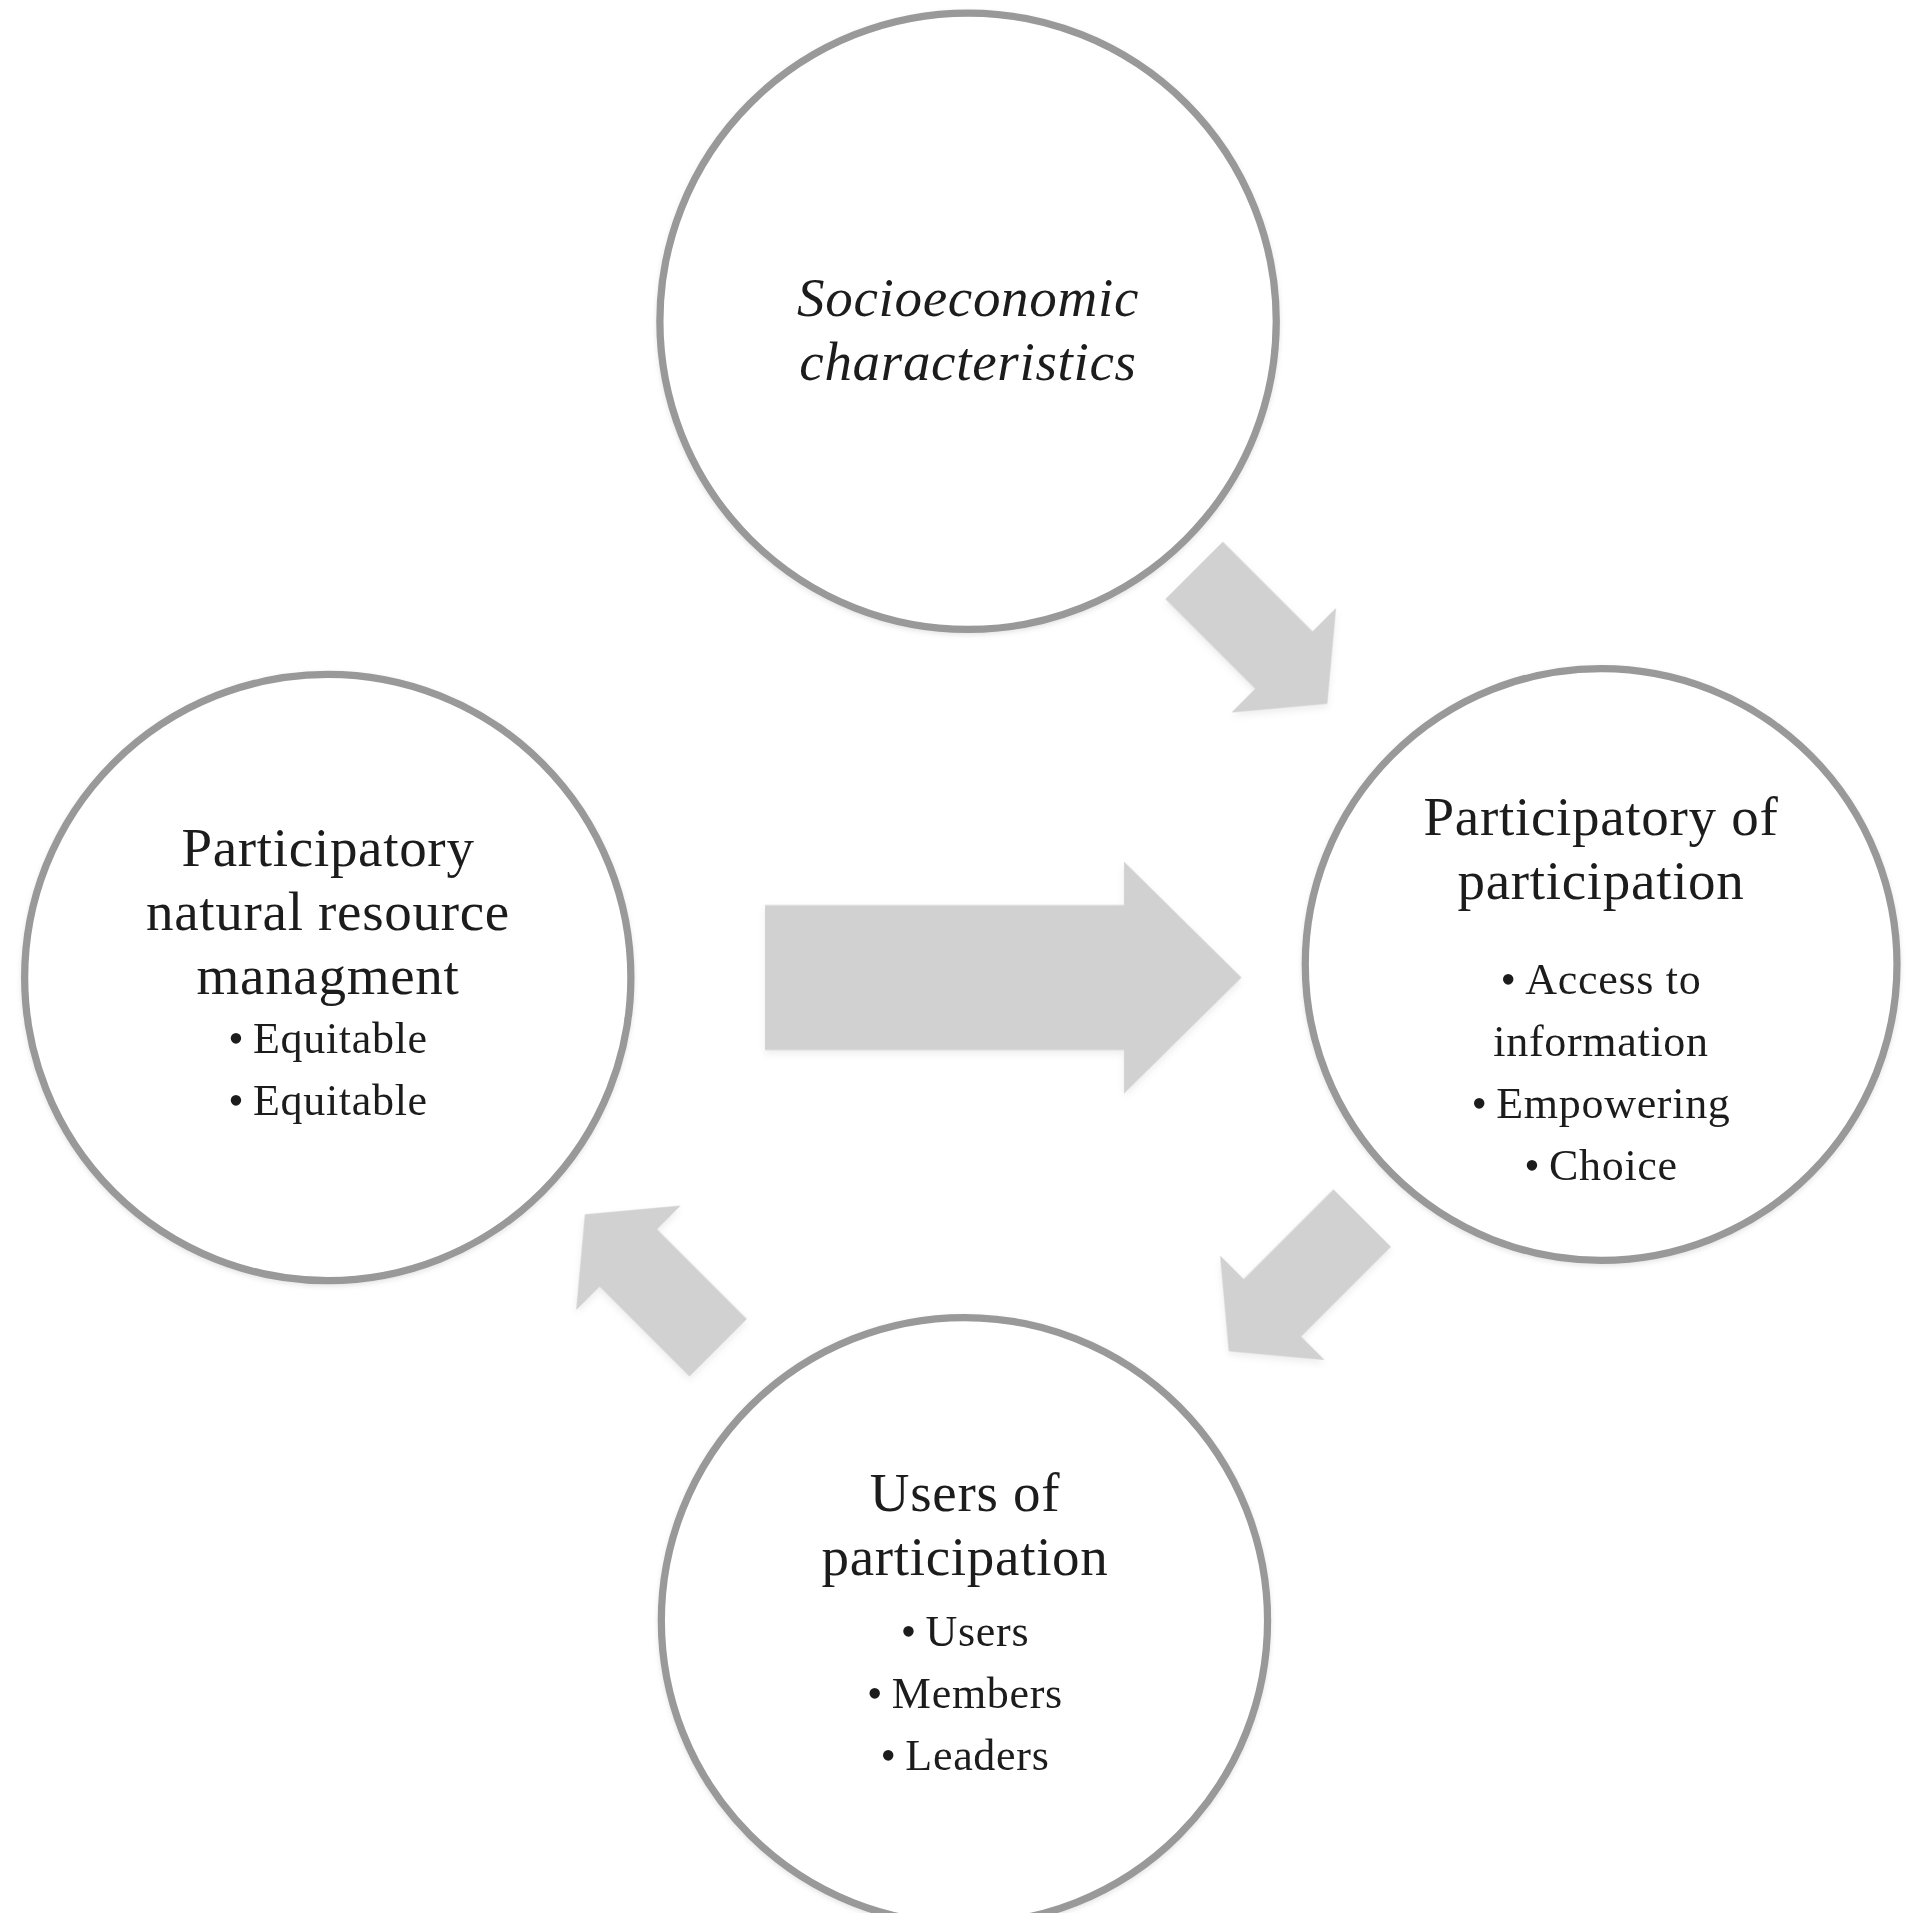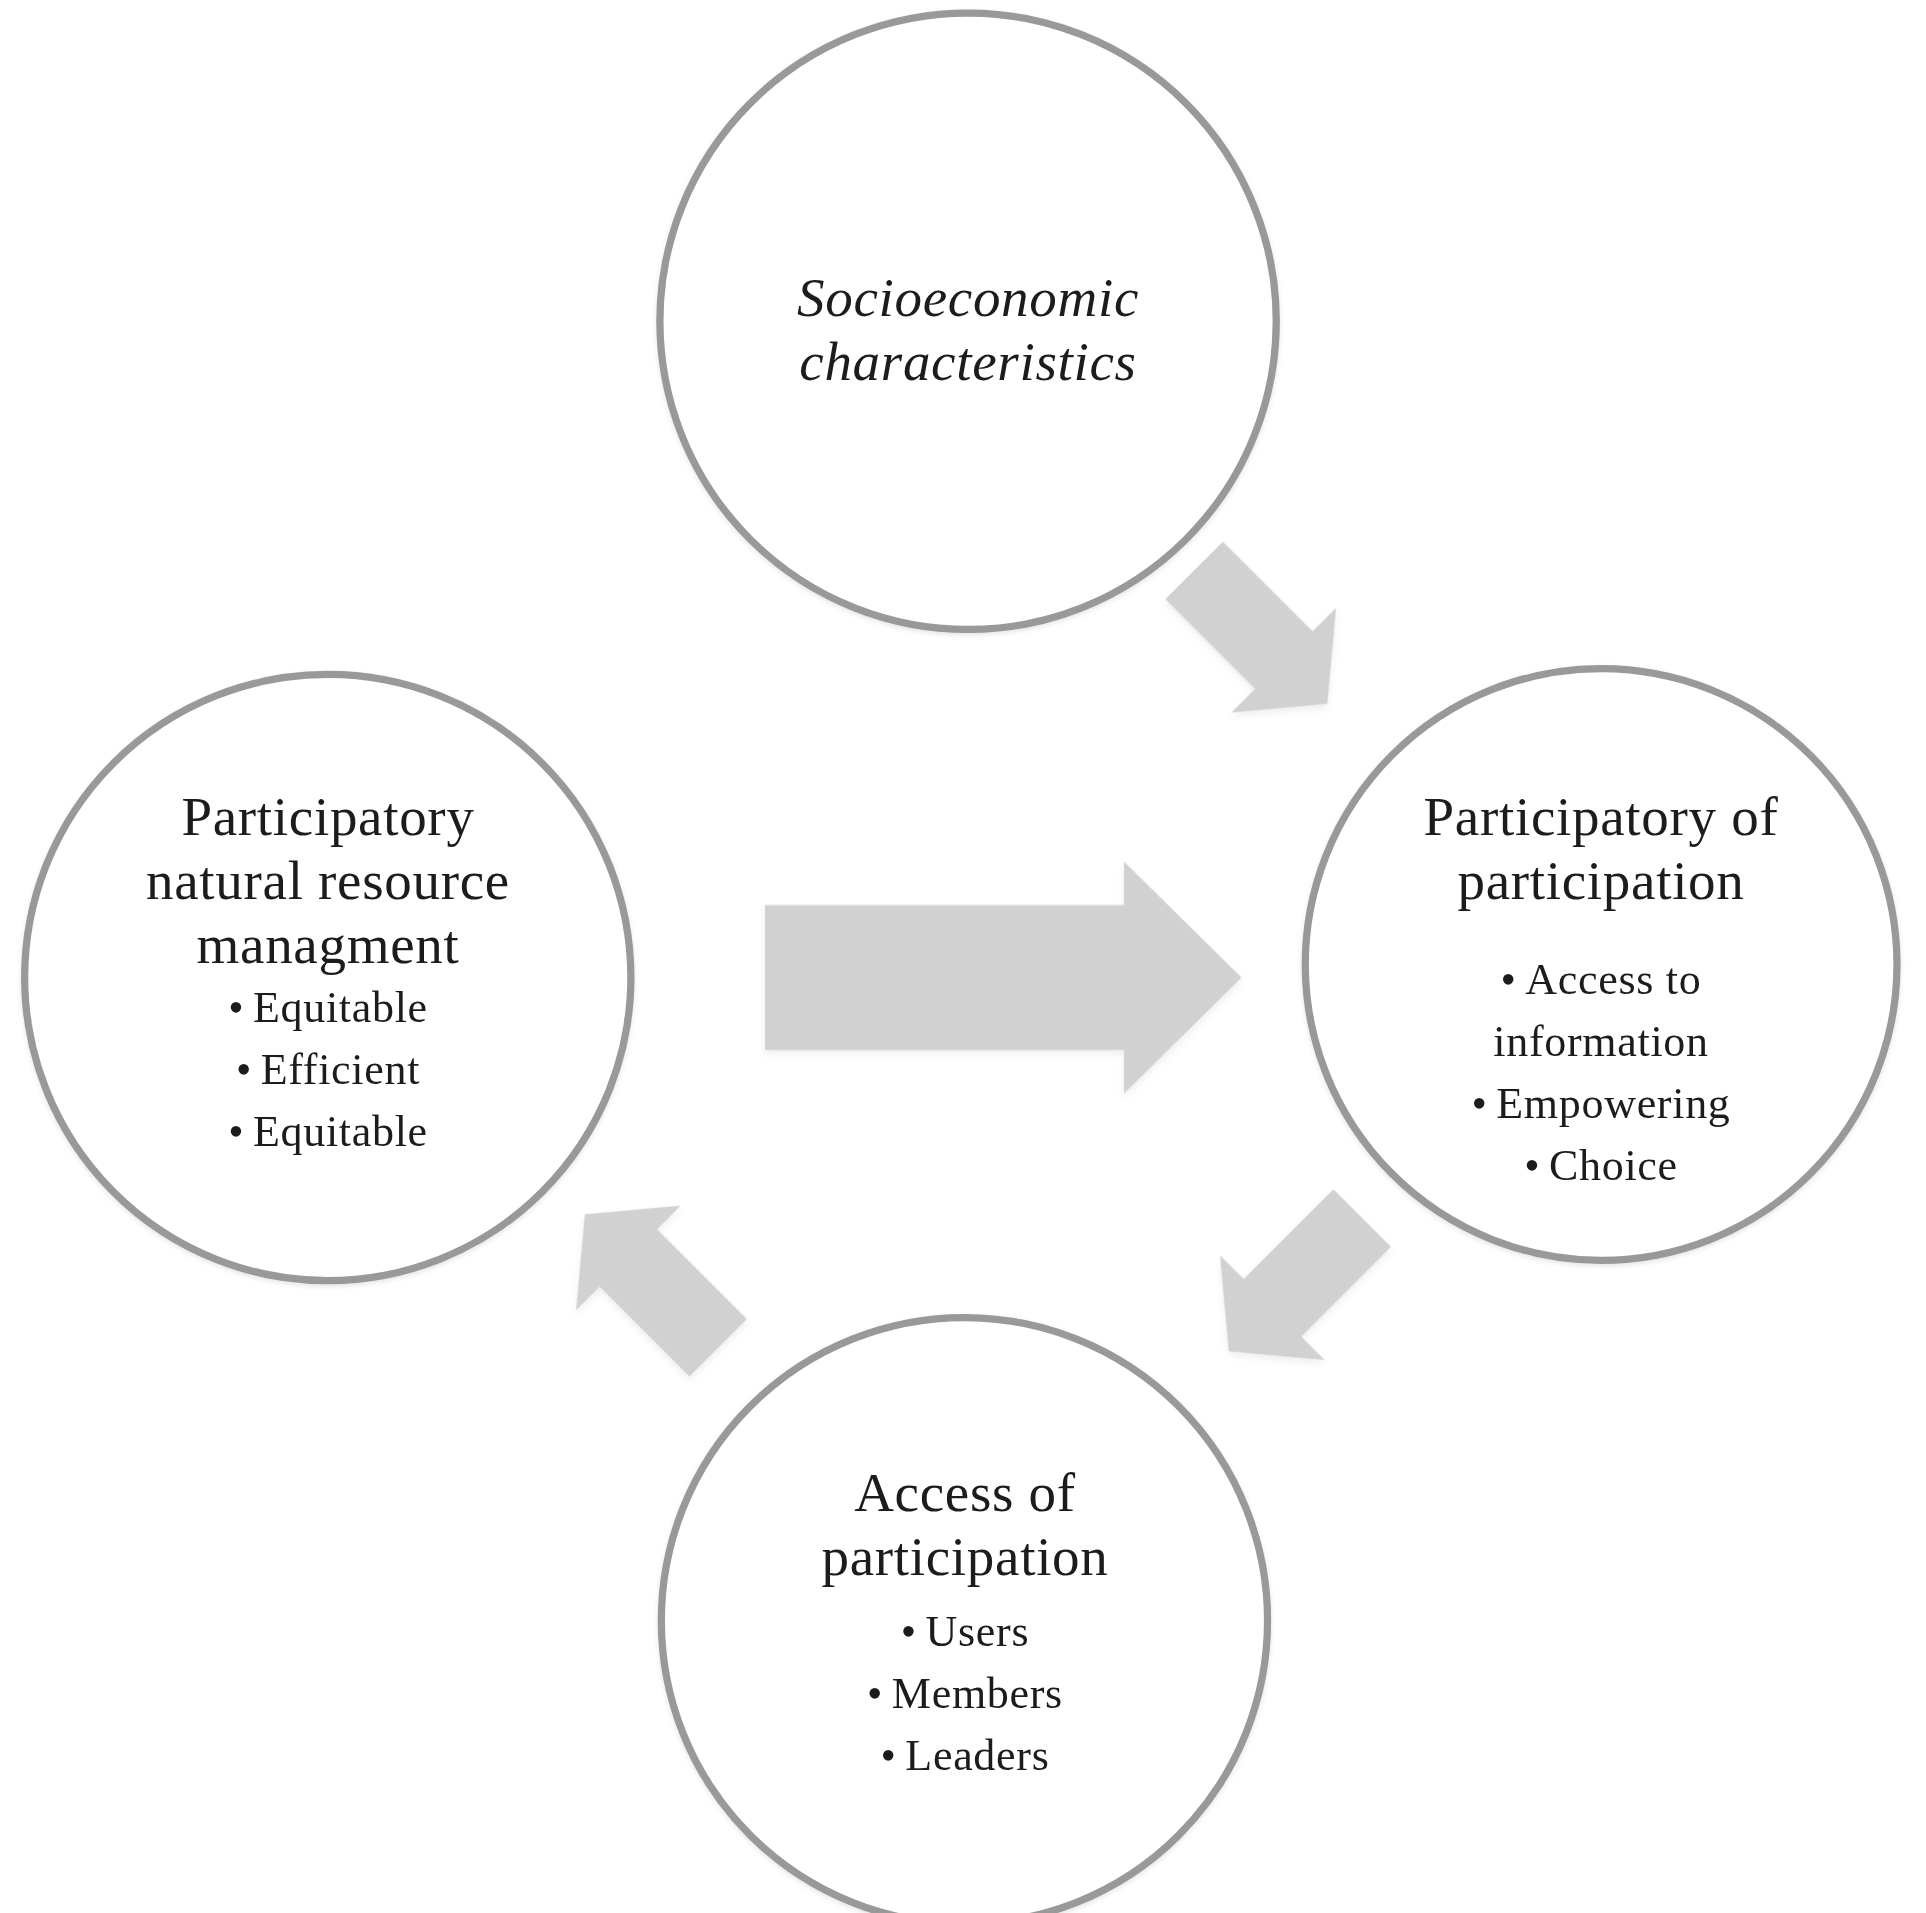--- a/index.html
+++ b/index.html
@@ -88,40 +88,39 @@
   </div>
 
   <div class="node node-left">
     <div class="node-title">
       <div>Participatory</div>
       <div>natural resource</div>
       <div>managment</div>
     </div>
     <div class="bullets">
       <div><span class="bullet-dot">•</span><span>Equitable</span></div>
-      <div><span class="bullet-dot">•</span><span>Efficient</span></div>
       <div><span class="bullet-dot">•</span><span>Equitable</span></div>
     </div>
   </div>
 
   <div class="node node-right">
     <div class="node-title">
       <div>Participatory of</div>
       <div>participation</div>
     </div>
     <div class="bullets">
       <div><span class="bullet-dot">•</span><span>Access to information</span></div>
       <div><span class="bullet-dot">•</span><span>Empowering</span></div>
       <div><span class="bullet-dot">•</span><span>Choice</span></div>
     </div>
   </div>
 
   <div class="node node-bottom">
     <div class="node-title">
-      <div>Access of</div>
+      <div>Users of</div>
       <div>participation</div>
     </div>
     <div class="bullets">
       <div><span class="bullet-dot">•</span><span>Users</span></div>
       <div><span class="bullet-dot">•</span><span>Members</span></div>
       <div><span class="bullet-dot">•</span><span>Leaders</span></div>
     </div>
   </div>
 
 </div>

